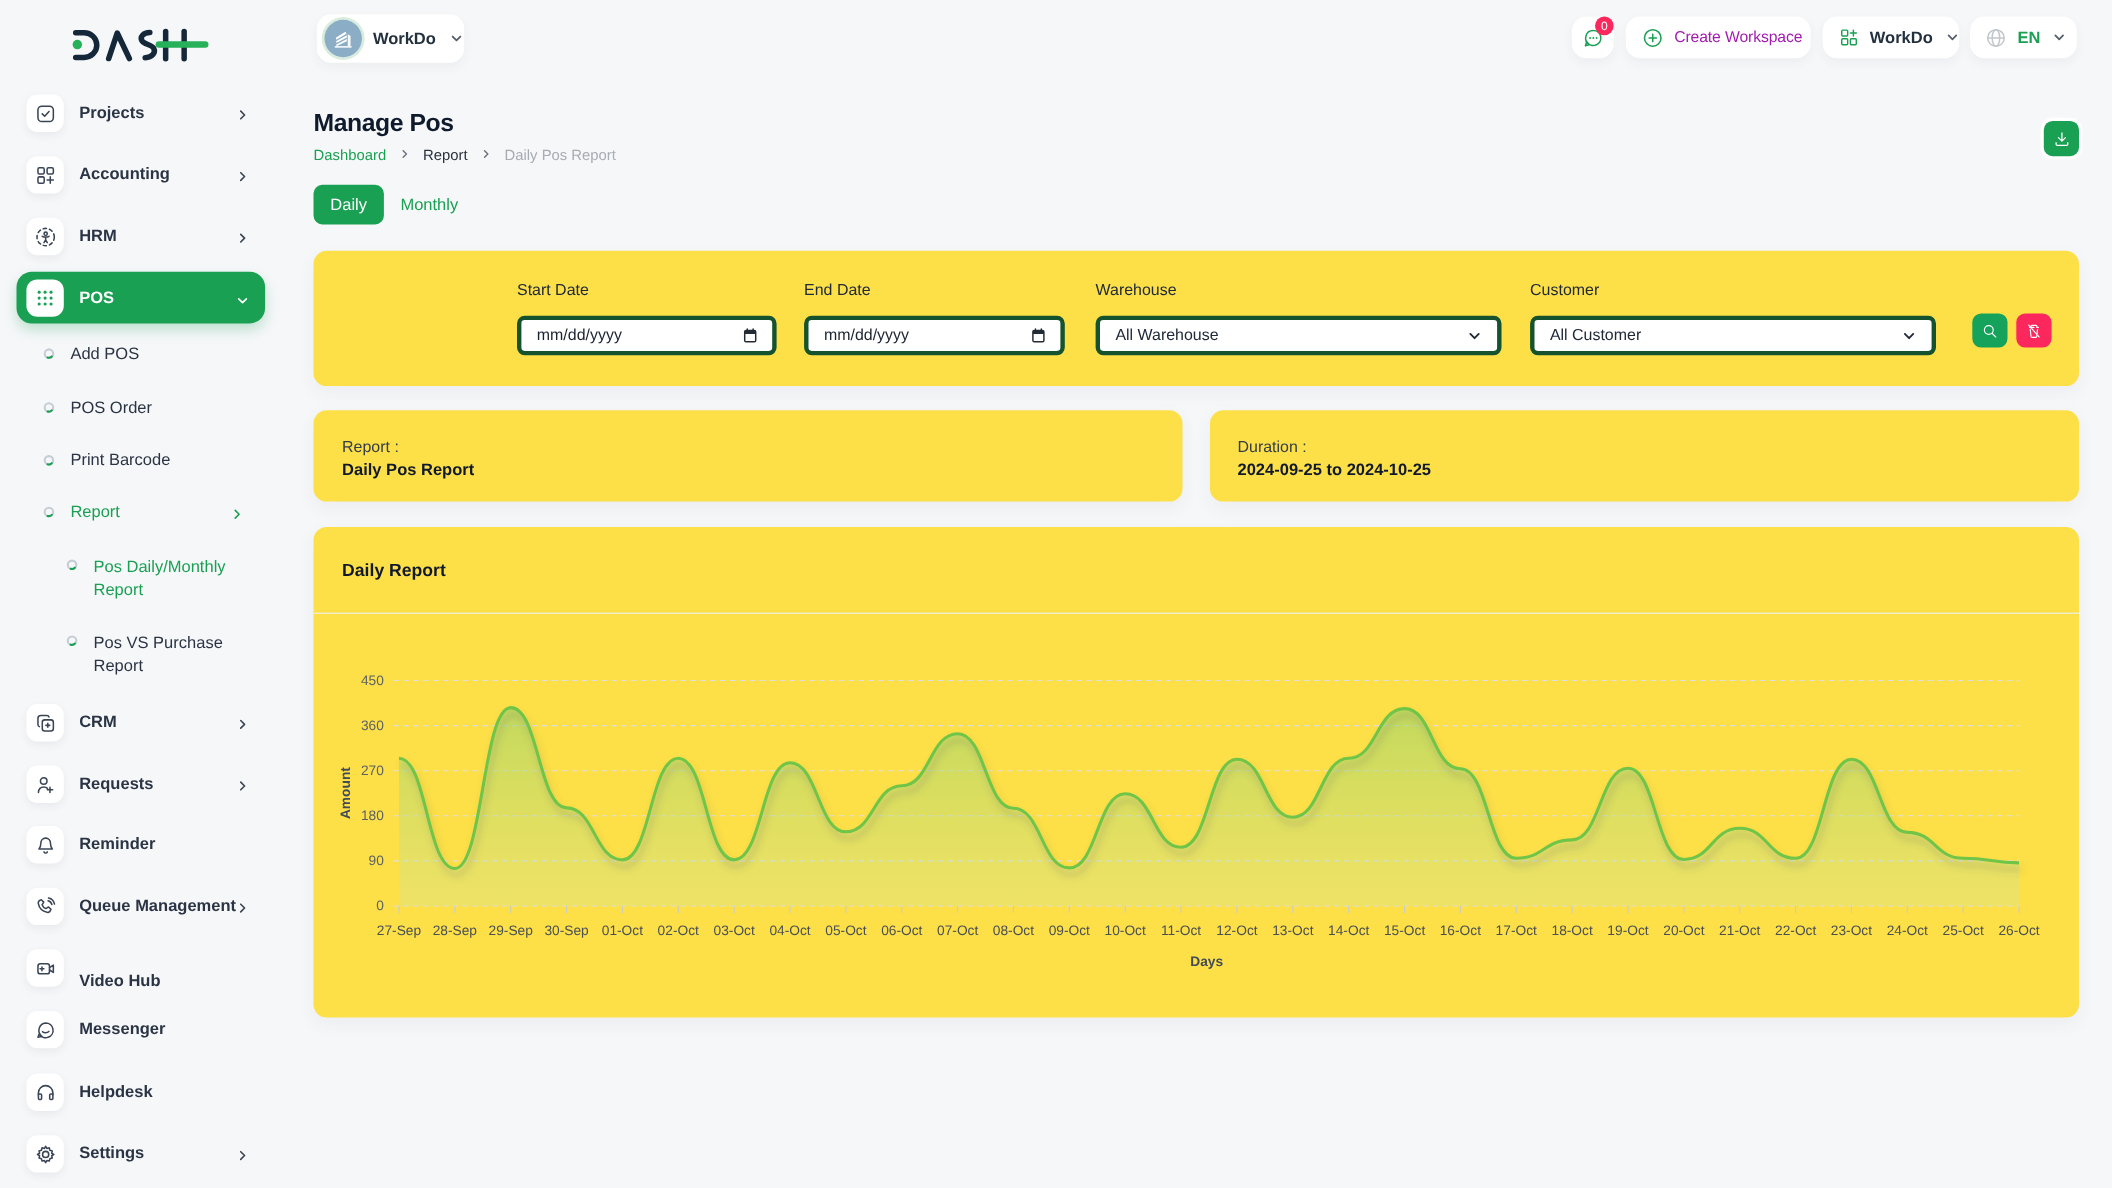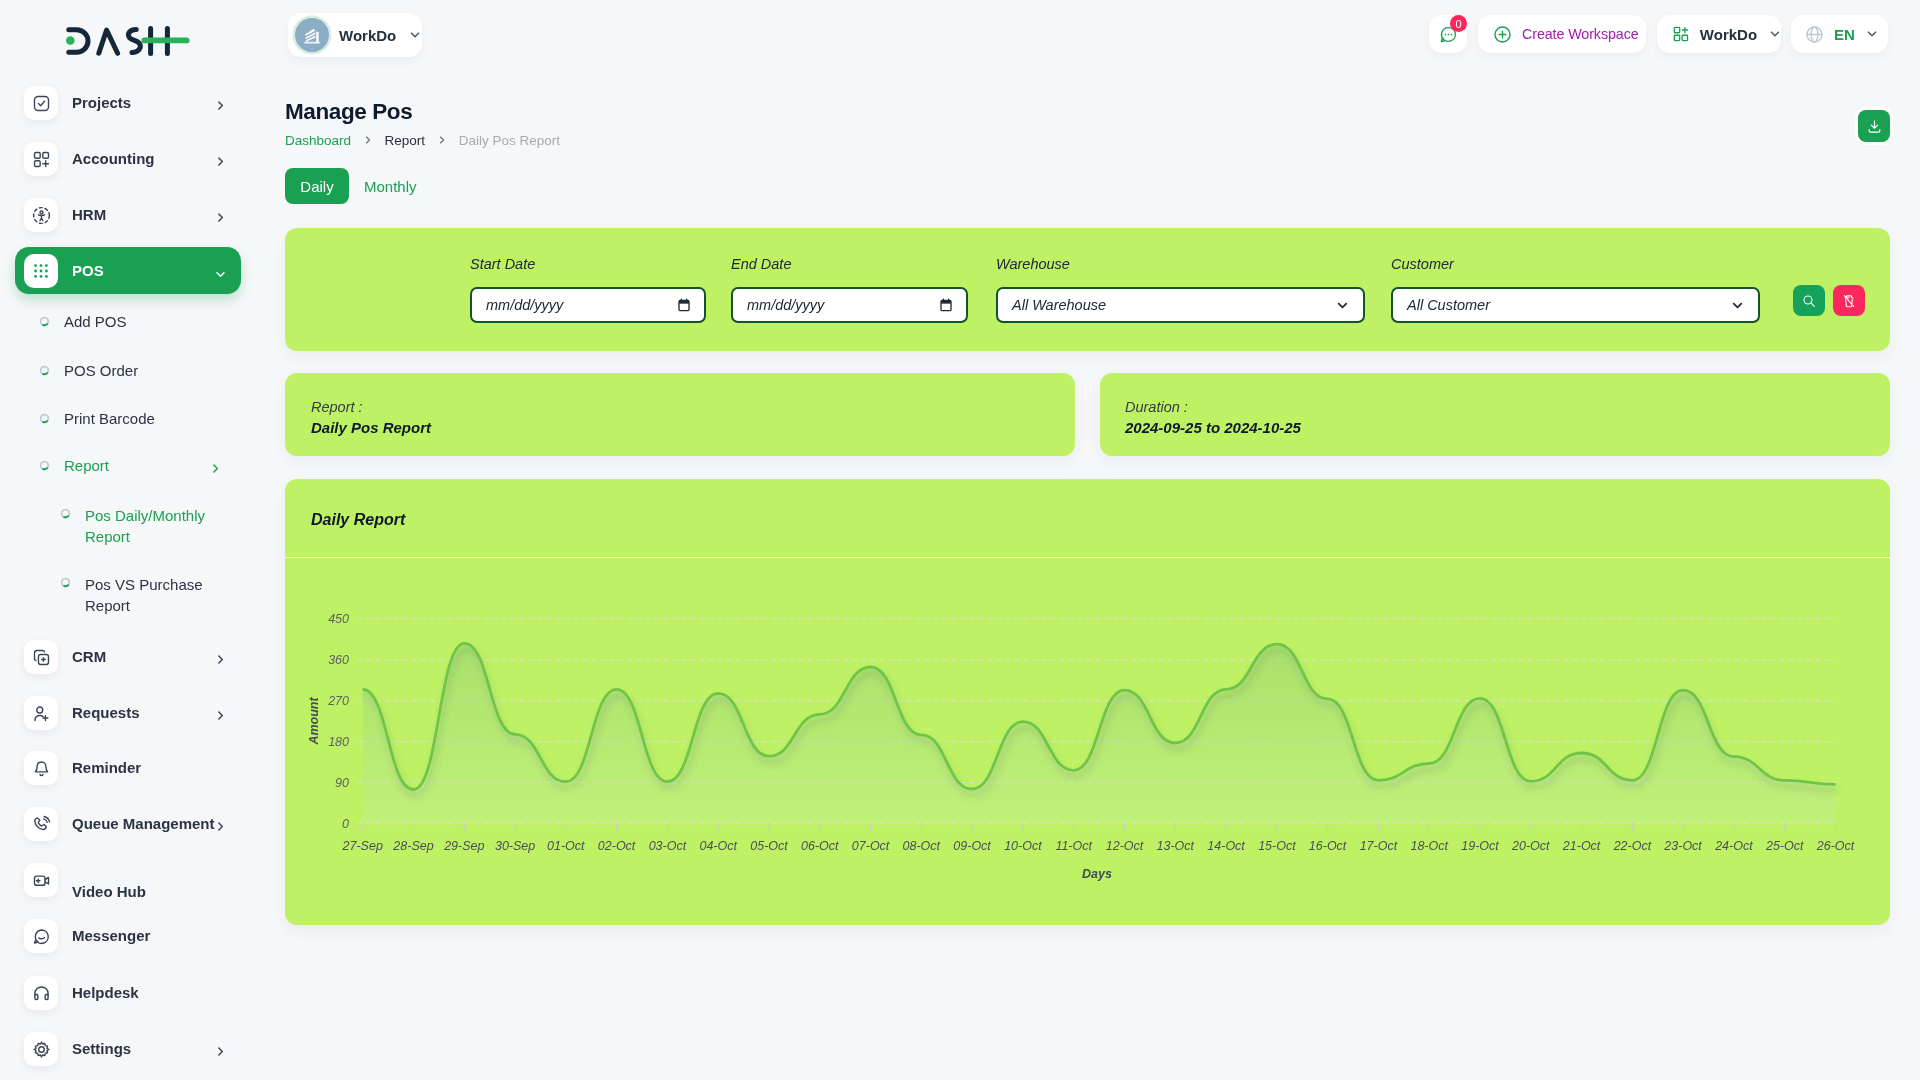--- a/index.html
+++ b/index.html
@@ -5,22 +5,22 @@
 * { margin:0; padding:0; box-sizing:border-box; }
 html,body { width:1920px; height:1080px; overflow:hidden; }
 body { font-family:"Liberation Sans", sans-serif; background:#f6f7f9; color:#2b3344; position:relative; }
 .icontile { position:absolute; left:24px; width:34px; height:34px; background:#fff; border-radius:10px; box-shadow:0 3px 8px rgba(40,50,70,.07); display:flex; align-items:center; justify-content:center; }
 .navtxt { position:absolute; left:72px; font-size:15px; font-weight:bold; color:#2b3444; }
 .chev { position:absolute; left:215px; width:10px; height:10px; }
 .subtxt { position:absolute; left:64px; font-size:15px; color:#2b3444; }
 .bullet { position:absolute; left:39px; width:11px; height:11px; }
 svg.ic { stroke:#3a4556; stroke-width:1.6; fill:none; stroke-linecap:round; stroke-linejoin:round; }
 .tbtn { position:absolute; top:13px; height:44px; background:#fff; border-radius:13px; box-shadow:0 4px 10px rgba(40,50,70,.05); display:flex; align-items:center; }
-.card { position:absolute; background:#bef264; border-radius:12px; box-shadow:0 6px 16px rgba(40,50,70,.05);font-style:italic; }
-.sel { position:absolute; top:59px; height:36px; border:2px solid #14532d; border-radius:7px; background:#fff; font-size:14.5px; color:#20293a; display:flex; align-items:center; padding:0 14px; }
+.card { position:absolute; background:#fde047; border-radius:12px; box-shadow:0 6px 16px rgba(40,50,70,.05); }
+.sel { position:absolute; top:59px; height:36px; border:4px solid #14532d; border-radius:7px; background:#fff; font-size:14.5px; color:#20293a; display:flex; align-items:center; padding:0 14px; }
 .lbl { position:absolute; top:28px; font-size:14.5px; color:#20293a; }
 </style>
 </head>
 <body>
 
 <div id="sidebar" style="position:absolute; left:0; top:0; width:256px; height:848px;">
 
   <svg style="position:absolute; left:64px; top:25px;" width="130" height="32" viewBox="0 0 130 32">
     <g stroke="#14283a" stroke-width="5" fill="none" stroke-linecap="round" stroke-linejoin="round">
       <path d="M4.8 27.2 H12.5 A 11.5 11.2 0 0 0 12.5 4.8 H4.8"></path>

